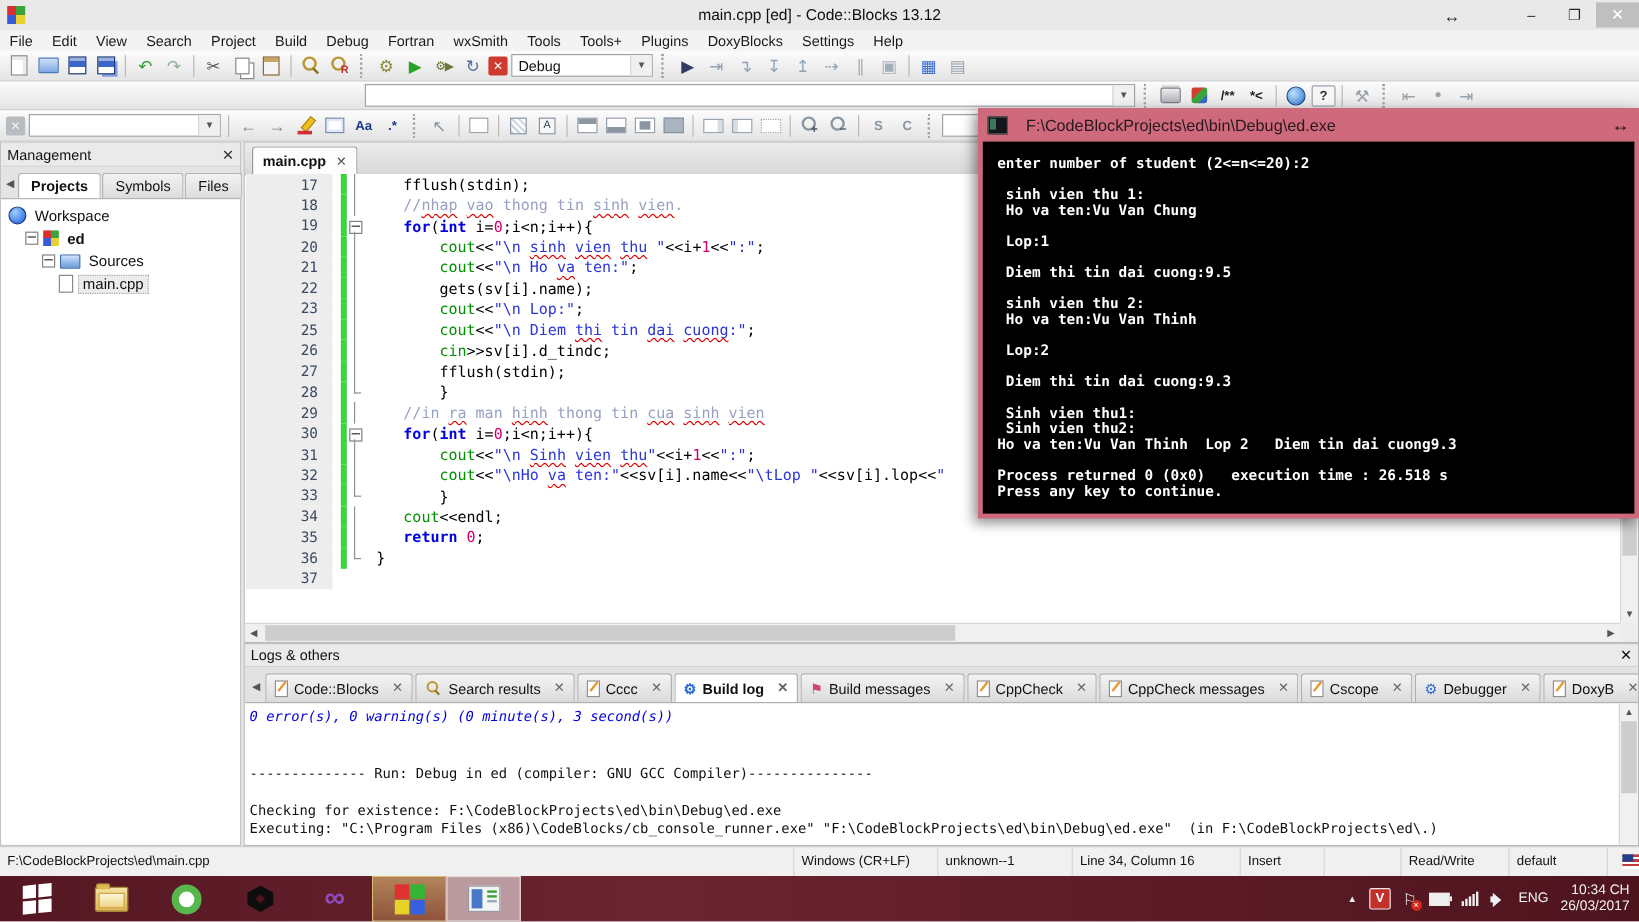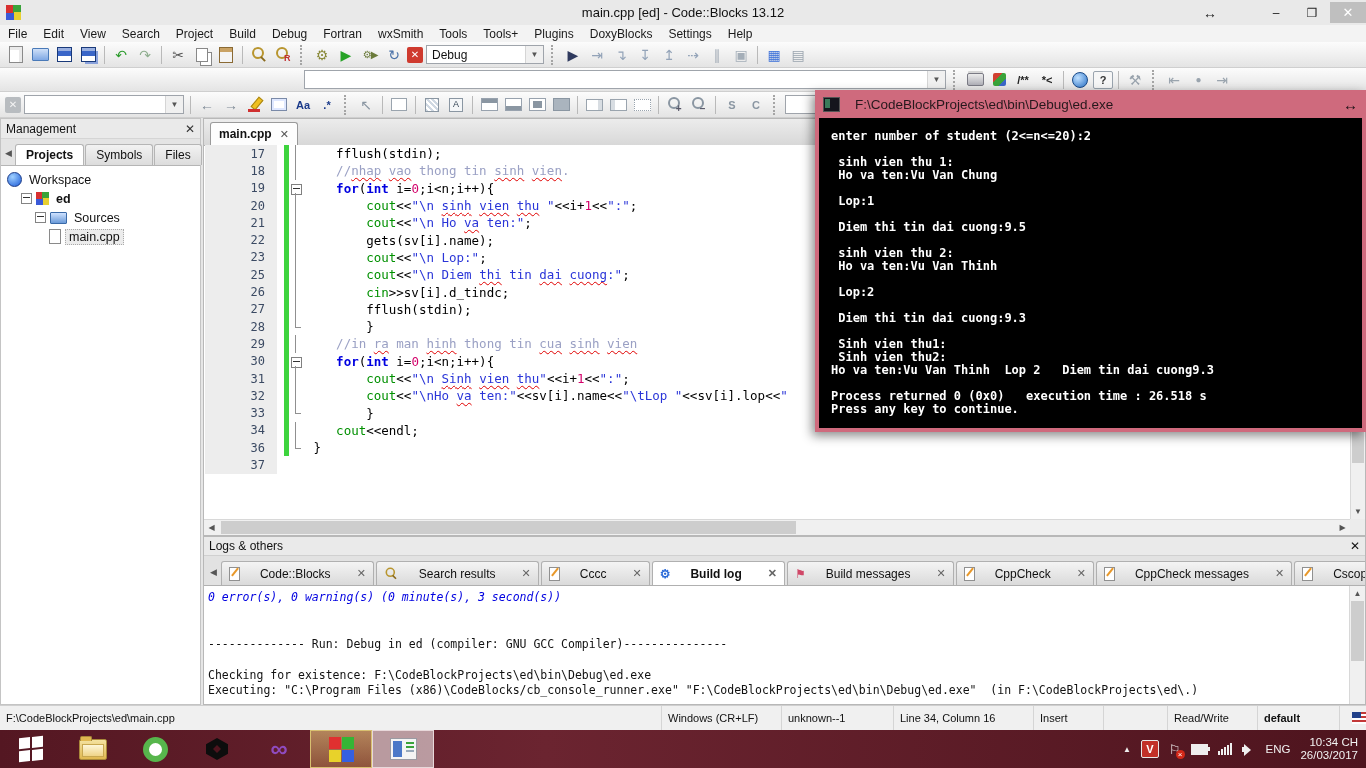--- a/index.html
+++ b/index.html
@@ -115,21 +115,21 @@
   .hsb{position:absolute;left:0;right:15px;bottom:0;height:15px;background:#f0f0f0;border-top:1px solid #d8d8d8;display:flex;align-items:center}
   .hsb .al,.hsb .ar{width:15px;text-align:center;font-size:8px;color:#555}
   .hsb .track{flex:1;position:relative;height:100%}
   .hsb .thumb{position:absolute;left:2px;top:1px;bottom:1px;width:575px;background:#cdcdcd}
   .corner{position:absolute;right:0;bottom:0;width:15px;height:16px;background:#ececec}
   
   #logs{left:203px;top:536px;width:1163px;height:169px;background:#ececec;border:1px solid #b8b8b8;box-sizing:border-box;display:flex;flex-direction:column}
   #logs-cap{height:18px;display:flex;align-items:center;padding:0 5px;font-size:12px;background:#eaeaea;border-bottom:1px solid #d0d0d0}
   #logs-cap .x{margin-left:auto}
   #logs-tabs{height:27px;display:flex;align-items:flex-end;padding:2px 2px 0 4px;gap:2px;background:#e2e2e2;overflow:hidden}
-  .ltab{display:flex;align-items:center;gap:20px;font-size:12px;padding:4px 7px;border:1px solid #b0b0b0;border-bottom:none;border-radius:3px 3px 0 0;background:linear-gradient(#f4f4f4,#dadada);white-space:nowrap}
+  .ltab{display:flex;align-items:center;gap:5px;font-size:12px;padding:4px 7px;border:1px solid #b0b0b0;border-bottom:none;border-radius:3px 3px 0 0;background:linear-gradient(#f4f4f4,#dadada);white-space:nowrap}
   .ltab.active{background:#fff;font-weight:bold}
   .ltab .x{color:#666;font-size:11px;margin-left:6px}
   .lt-page{width:9px;height:12px;background:#fff;border:1px solid #909090;position:relative}
   .lt-page::after{content:"";position:absolute;width:2px;height:10px;background:#e8982a;transform:rotate(38deg);left:4px;top:-1px}
   #logs-content{flex:1;background:#fff;border-top:1px solid #b0b0b0;position:relative;overflow:hidden}
   #logs-pre{position:absolute;left:4px;top:4px;right:18px;bottom:0;font:11.5px "DejaVu Sans Mono",monospace;white-space:pre;line-height:15.5px;color:#111}
   .log-info{color:#0000e0;font-style:italic}
   #logs-vsb{position:absolute;right:0;top:0;bottom:0;width:15px;background:#f0f0f0;border-left:1px solid #d8d8d8}
   #logs-vsb .aup{height:14px;display:flex;align-items:center;justify-content:center;font-size:8px;color:#555}
   #logs-vsb .thumb{position:absolute;left:1px;right:1px;top:15px;height:60px;background:#cdcdcd}
@@ -557,20 +557,29 @@
       <div class="eline">
         <span class="lnum">34</span>
         <span class="bgap"></span>
         <span class="chg on"></span>
         <span class="fold">
           <span class="fl"></span>
         </span>
         <span class="codetext"><span class="tok-t">    </span><span class="tok-f">cout</span><span class="tok-t">&lt;&lt;endl;</span></span>
       </div>
       <div class="eline">
+        <span class="lnum">35</span>
+        <span class="bgap"></span>
+        <span class="chg on"></span>
+        <span class="fold">
+          <span class="fl"></span>
+        </span>
+        <span class="codetext"><span class="tok-t">    </span><span class="tok-k">return</span><span class="tok-t"> </span><span class="tok-n">0</span><span class="tok-t">;</span></span>
+      </div>
+      <div class="eline">
         <span class="lnum">36</span>
         <span class="bgap"></span>
         <span class="chg on"></span>
         <span class="fold">
           <span class="fe"></span>
         </span>
         <span class="codetext"><span class="tok-t"> }</span></span>
       </div>
       <div class="eline">
         <span class="lnum">37</span>
@@ -665,21 +674,21 @@
 </div>
 
 <div id="status" class="abs">
     <div class="scell" style="width: 662px;">F:\CodeBlockProjects\ed\main.cpp</div>
     <div class="scell" style="width: 120px;">Windows (CR+LF)</div>
     <div class="scell" style="width: 112px;">unknown--1</div>
     <div class="scell" style="width: 140px;">Line 34, Column 16</div>
     <div class="scell" style="width: 70px;">Insert</div>
     <div class="scell" style="width: 64px;"></div>
     <div class="scell" style="width: 90px;">Read/Write</div>
-    <div class="scell" style="width: 82px; font-weight: bold;">default</div>
+    <div class="scell" style="width: 82px;">default</div>
     <div class="scell" style="flex: 1 1 0%; border-right: none;">
       <span class="us-flag"></span>
     </div>
   </div>
 
 <div id="taskbar" class="abs">
     <div class="tbtn">
       <span class="win-logo">
         <span></span>
         <span></span>

